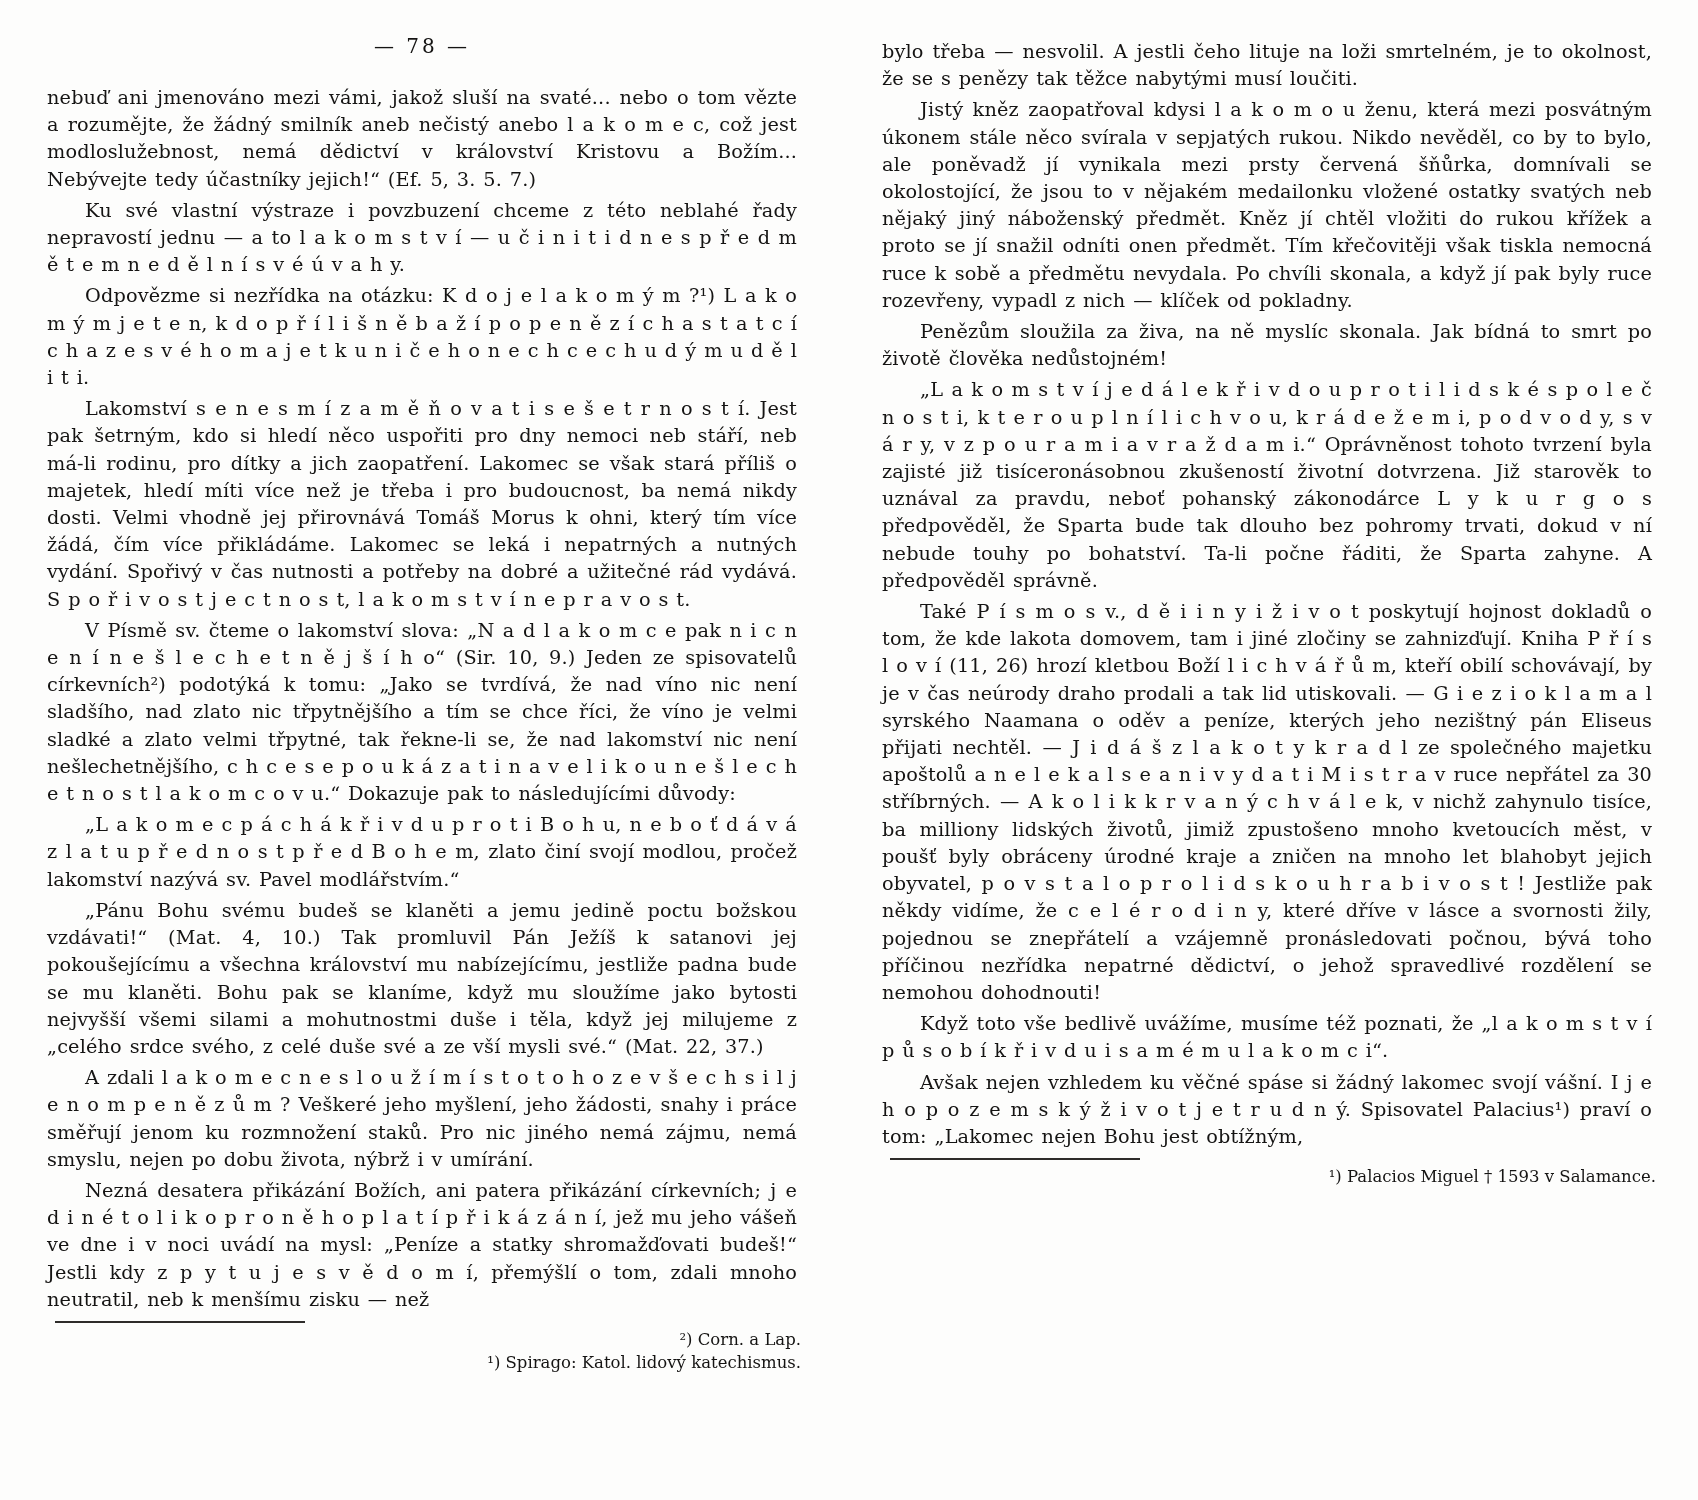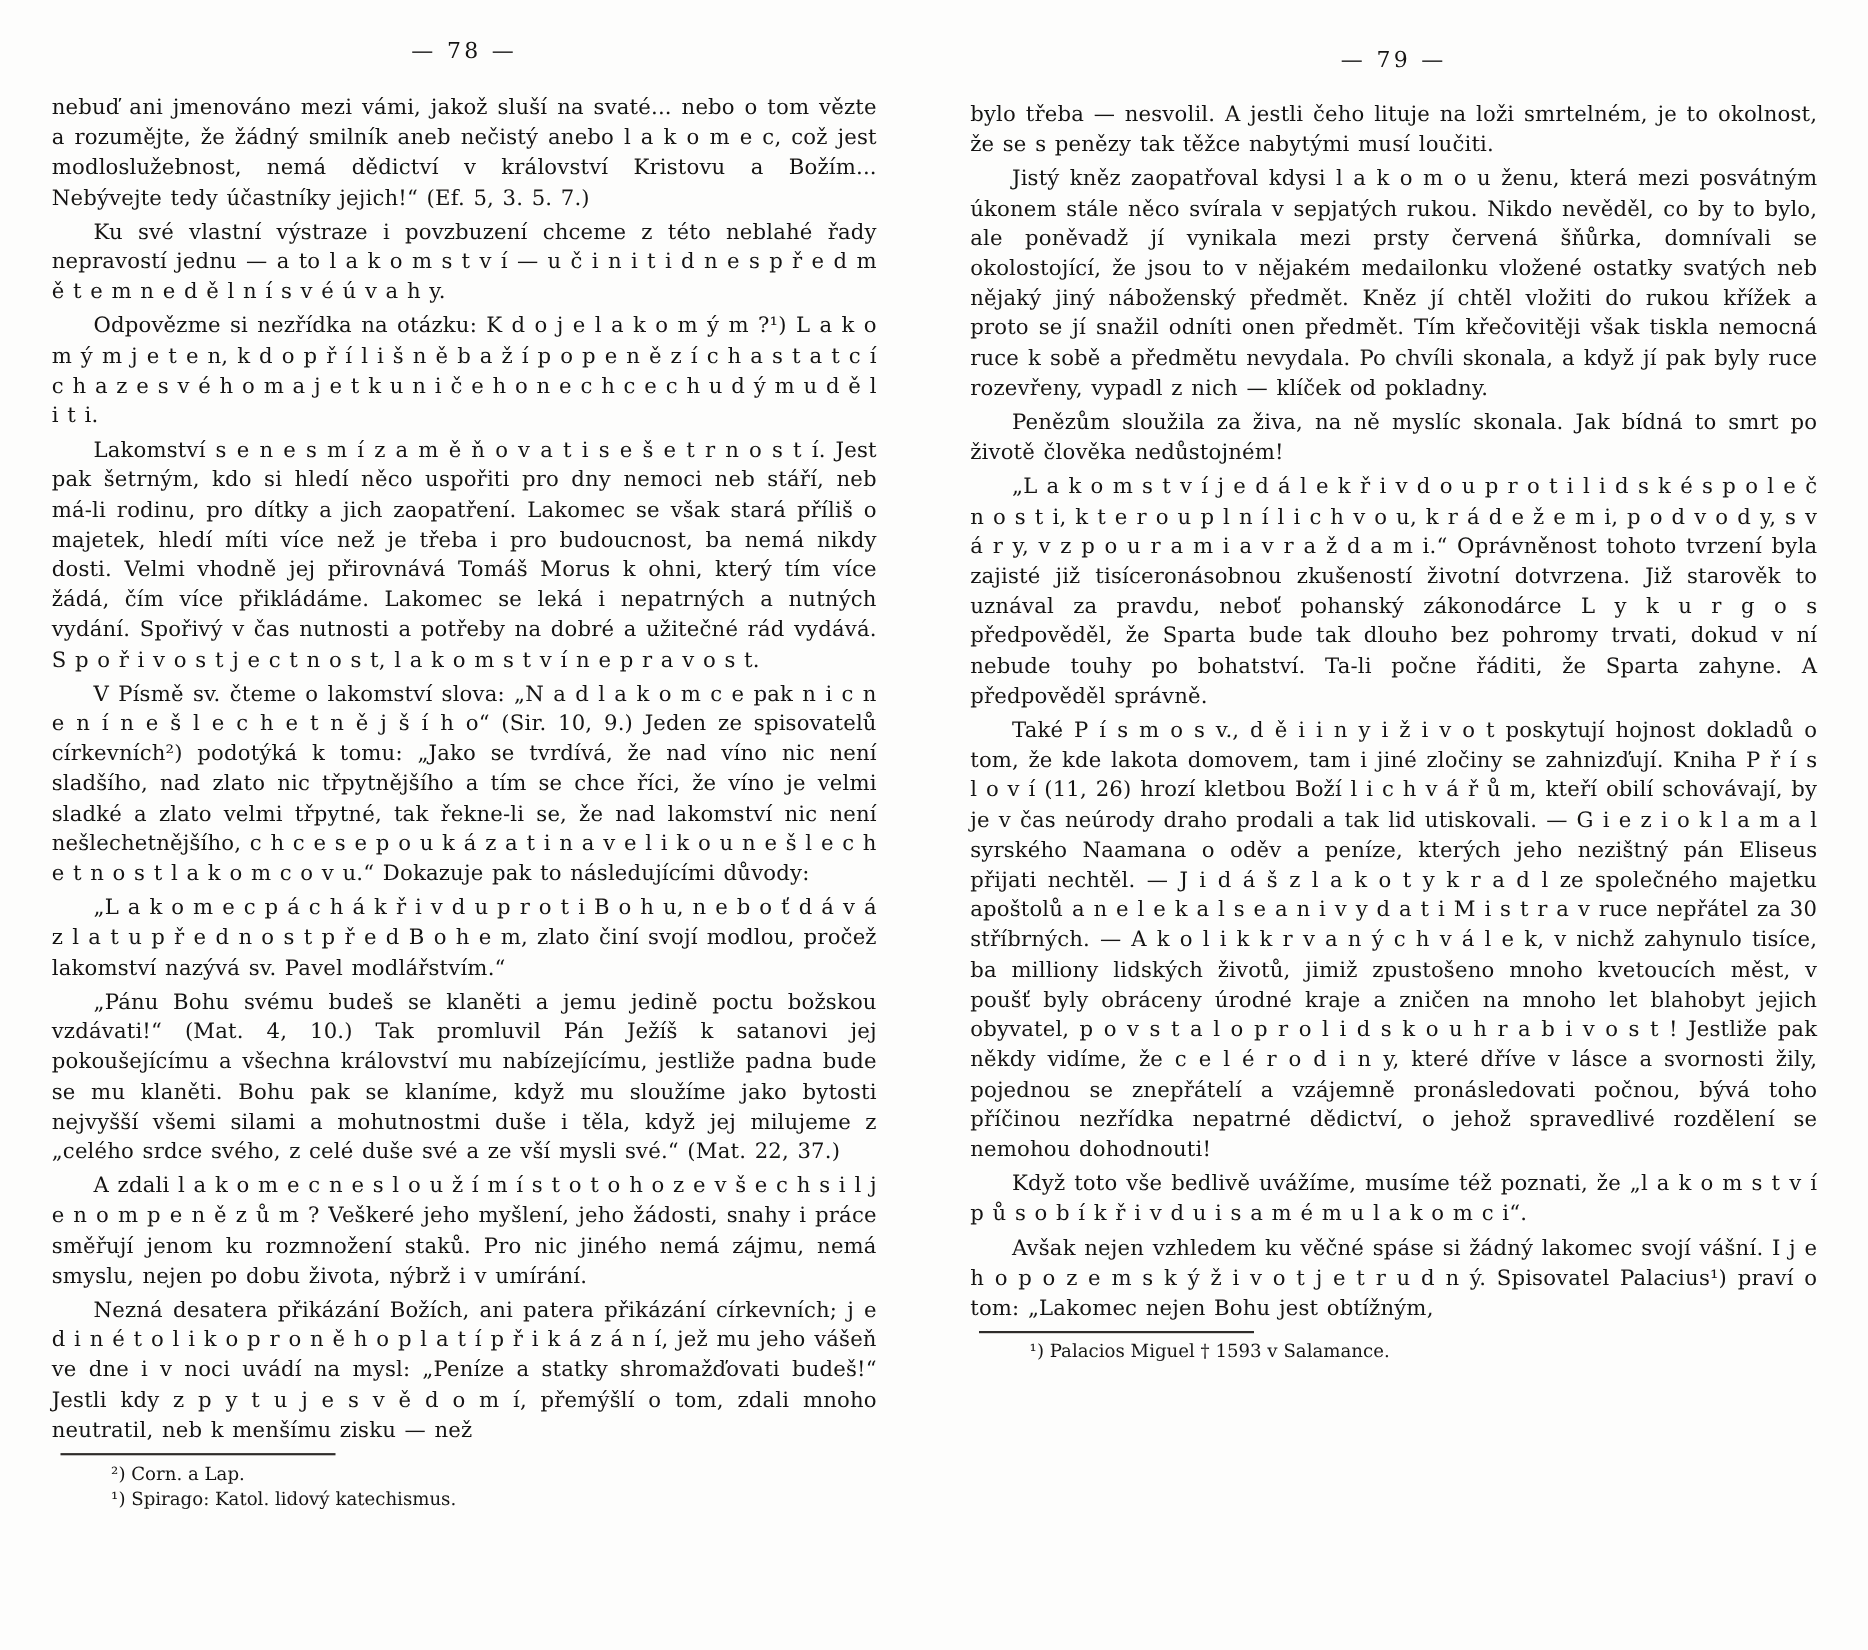--- a/index.html
+++ b/index.html
@@ -46,21 +46,21 @@
   .fn-rule {
     border: none;
     border-top: 2px solid #2e2c2a;
     width: 250px;
     margin: 0 0 5px 12px;
   }
   .fn {
     margin: 0 0 0 58px;
     font-size: 16.5px;
     line-height: 23px;
-    text-align: left;
+    text-align: right;
   }
 </style>
 </head>
 <body>
 
 <div class="spread">
 
   <div class="page page-left">
     <div class="pagenum">— 78 —</div>
 
@@ -75,21 +75,20 @@
     <p class="para indent">Nezná desatera přikázání Božích, ani patera přikázání církevních; j e d i n é t o l i k o p r o n ě h o p l a t í p ř i k á z á n í, jež mu jeho vášeň ve dne i v noci uvádí na mysl: „Peníze a statky shromažďovati budeš!“ Jestli kdy z p y t u j e s v ě d o m í, přemýšlí o tom, zdali mnoho neutratil, neb k menšímu zisku — než</p>
 
     <div class="footnotes">
       <hr class="fn-rule">
       <p class="fn">²) Corn. a Lap.</p>
       <p class="fn">¹) Spirago: Katol. lidový katechismus.</p>
     </div>
   </div>
 
   <div class="page page-right">
-    <div class="pagenum">— 79 —</div>
 
     <p class="para">bylo třeba — nesvolil. A jestli čeho lituje na loži smrtelném, je to okolnost, že se s penězy tak těžce nabytými musí loučiti.</p>
     <p class="para indent">Jistý kněz zaopatřoval kdysi l a k o m o u ženu, která mezi posvátným úkonem stále něco svírala v sepjatých rukou. Nikdo nevěděl, co by to bylo, ale poněvadž jí vynikala mezi prsty červená šňůrka, domnívali se okolostojící, že jsou to v nějakém medailonku vložené ostatky svatých neb nějaký jiný náboženský předmět. Kněz jí chtěl vložiti do rukou křížek a proto se jí snažil odníti onen předmět. Tím křečovitěji však tiskla nemocná ruce k sobě a předmětu nevydala. Po chvíli skonala, a když jí pak byly ruce rozevřeny, vypadl z nich — klíček od pokladny.</p>
     <p class="para indent">Penězům sloužila za živa, na ně myslíc skonala. Jak bídná to smrt po životě člověka nedůstojném!</p>
     <p class="para indent">„L a k o m s t v í j e d á l e k ř i v d o u p r o t i l i d s k é s p o l e č n o s t i, k t e r o u p l n í l i c h v o u, k r á d e ž e m i, p o d v o d y, s v á r y, v z p o u r a m i a v r a ž d a m i.“ Oprávněnost tohoto tvrzení byla zajisté již tisíceronásobnou zkušeností životní dotvrzena. Již starověk to uznával za pravdu, neboť pohanský zákonodárce L y k u r g o s předpověděl, že Sparta bude tak dlouho bez pohromy trvati, dokud v ní nebude touhy po bohatství. Ta-li počne řáditi, že Sparta zahyne. A předpověděl správně.</p>
     <p class="para indent">Také P í s m o s v., d ě i i n y i ž i v o t poskytují hojnost dokladů o tom, že kde lakota domovem, tam i jiné zločiny se zahnizďují. Kniha P ř í s l o v í (11, 26) hrozí kletbou Boží l i c h v á ř ů m, kteří obilí schovávají, by je v čas neúrody draho prodali a tak lid utiskovali. — G i e z i o k l a m a l syrského Naamana o oděv a peníze, kterých jeho nezištný pán Eliseus přijati nechtěl. — J i d á š z l a k o t y k r a d l ze společného majetku apoštolů a n e l e k a l s e a n i v y d a t i M i s t r a v ruce nepřátel za 30 stříbrných. — A k o l i k k r v a n ý c h v á l e k, v nichž zahynulo tisíce, ba milliony lidských životů, jimiž zpustošeno mnoho kvetoucích měst, v poušť byly obráceny úrodné kraje a zničen na mnoho let blahobyt jejich obyvatel, p o v s t a l o p r o l i d s k o u h r a b i v o s t ! Jestliže pak někdy vidíme, že c e l é r o d i n y, které dříve v lásce a svornosti žily, pojednou se znepřátelí a vzájemně pronásledovati počnou, bývá toho příčinou nezřídka nepatrné dědictví, o jehož spravedlivé rozdělení se nemohou dohodnouti!</p>
     <p class="para indent">Když toto vše bedlivě uvážíme, musíme též poznati, že „l a k o m s t v í p ů s o b í k ř i v d u i s a m é m u l a k o m c i“.</p>
     <p class="para indent">Avšak nejen vzhledem ku věčné spáse si žádný lakomec svojí vášní. I j e h o p o z e m s k ý ž i v o t j e t r u d n ý. Spisovatel Palacius¹) praví o tom: „Lakomec nejen Bohu jest obtížným,</p>
 
     <div class="footnotes">

